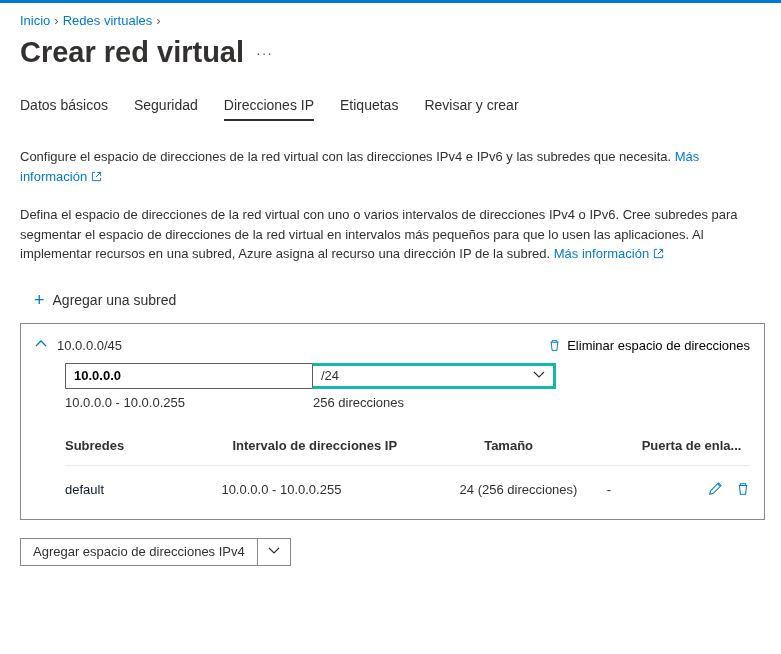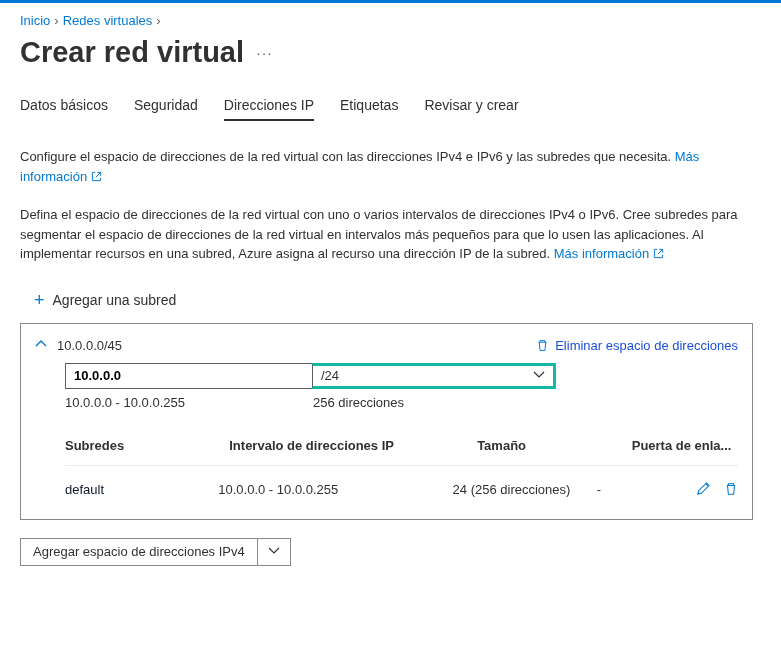--- a/index.html
+++ b/index.html
@@ -1,18 +1,18 @@
 <!DOCTYPE html>
 <html><head>
 <meta charset="utf-8">
 <style>
 * { box-sizing: border-box; margin: 0; padding: 0; font-family: "Segoe UI", -apple-system, sans-serif; }
 body { background: #fff; color: #323130; font-size: 13px; width: 781px; }
 .topbar { height: 3px; background: #0078d4; }
-.container { padding: 10px 28px 20px 20px; }
+.container { padding: 10px 16px 20px 20px; }
 
 .breadcrumb { display: flex; align-items: center; gap: 4px; font-size: 13px; margin-bottom: 8px; }
 .breadcrumb a { color: #0078d4; text-decoration: none; }
 .breadcrumb .sep { color: #605e5c; }
 
 .page-title-row { display: flex; align-items: center; gap: 12px; margin-bottom: 28px; }
 .page-title { font-size: 29px; font-weight: 600; color: #323130; }
 .ellipsis { color: #605e5c; font-size: 14px; cursor: pointer; letter-spacing: 1px; }
 
 .tabs { display: flex; gap: 26px; border-bottom: none; margin-bottom: 26px; }
@@ -23,21 +23,21 @@
 .desc a { color: #0078d4; text-decoration: none; }
 .ext-icon { display: inline-block; vertical-align: -1px; }
 
 .add-subnet { display: inline-flex; align-items: center; gap: 8px; margin: 8px 0 14px 14px; cursor: pointer; color: #323130; font-size: 14px; }
 .plus-icon { color: #0078d4; font-size: 18px; font-weight: 300; line-height: 1; }
 
 .panel { border: 1px solid #8a8886; padding: 14px 14px 18px 14px; }
 .panel-header { display: flex; align-items: center; justify-content: space-between; margin-bottom: 10px; }
 .panel-left { display: flex; align-items: center; gap: 10px; }
 .chevron { color: #0078d4; cursor: pointer; }
-.delete-space { display: inline-flex; align-items: center; gap: 6px; color: #1d4ed8; cursor: pointer; font-size: 13px; }
+.delete-space { display: inline-flex; align-items: center; gap: 6px; color: #000000; cursor: pointer; font-size: 13px; }
 .trash-icon { display: inline-flex; }
 
 .row-inputs { display: flex; gap: 0; margin-left: 30px; margin-bottom: 6px; }
 .input-ip { width: 248px; height: 26px; border: 1px solid #605e5c; padding: 0 8px; font-size: 13px; font-weight: bold; }
 .select-cidr { position: relative; width: 244px; height: 26px; border: 3px solid #14b8a6; border-left: 1px solid #605e5c; display: flex; align-items: center; padding: 0 8px; cursor: pointer; margin-left: -1px; }
 .select-cidr .chev-down { position: absolute; right: 8px; }
 
 .row-help { display: flex; margin-left: 30px; gap: 0; font-size: 13px; color: #323130; margin-bottom: 28px; }
 .row-help .c1 { width: 248px; }
 .row-help .c2 { width: 244px; }

